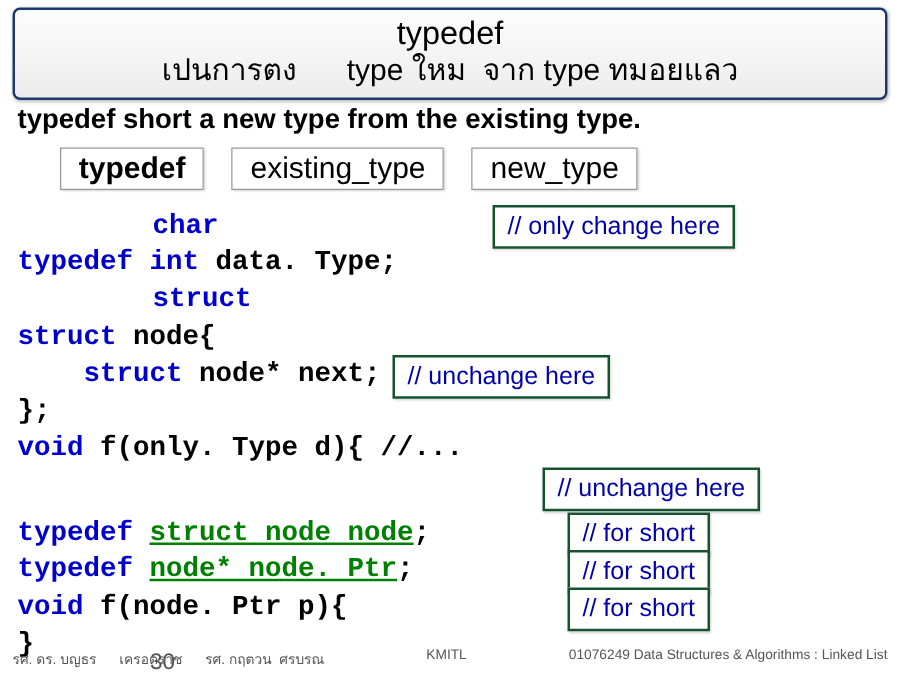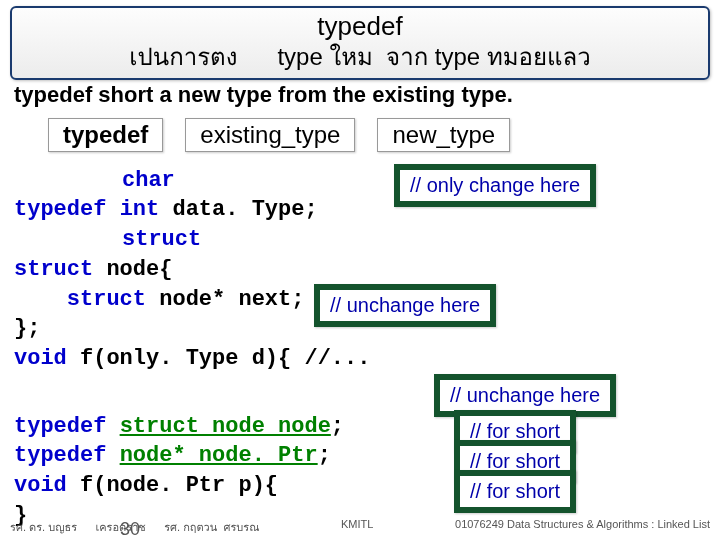--- a/index.html
+++ b/index.html
@@ -58,21 +58,21 @@
     font-family: "Courier New", monospace;
     font-size: 22px;
     line-height: 1.35;
     font-weight: bold;
   }
   .code-area .kw-blue { color: #0000cc; }
   .code-area .kw-green { color: #008000; text-decoration: underline; }
   .code-area .plain { color: #000; }
   .comment-box {
     position: absolute;
-    border: 6px solid #14532d;
+    border: 2px solid #14532d;
     background: #fff;
     font-family: "Tahoma", sans-serif;
     font-size: 20px;
     font-weight: normal;
     color: #0000aa;
     padding: 2px 10px;
     box-shadow: 1px 1px 2px rgba(0,0,0,0.2);
     white-space: nowrap;
   }
   .footer {

